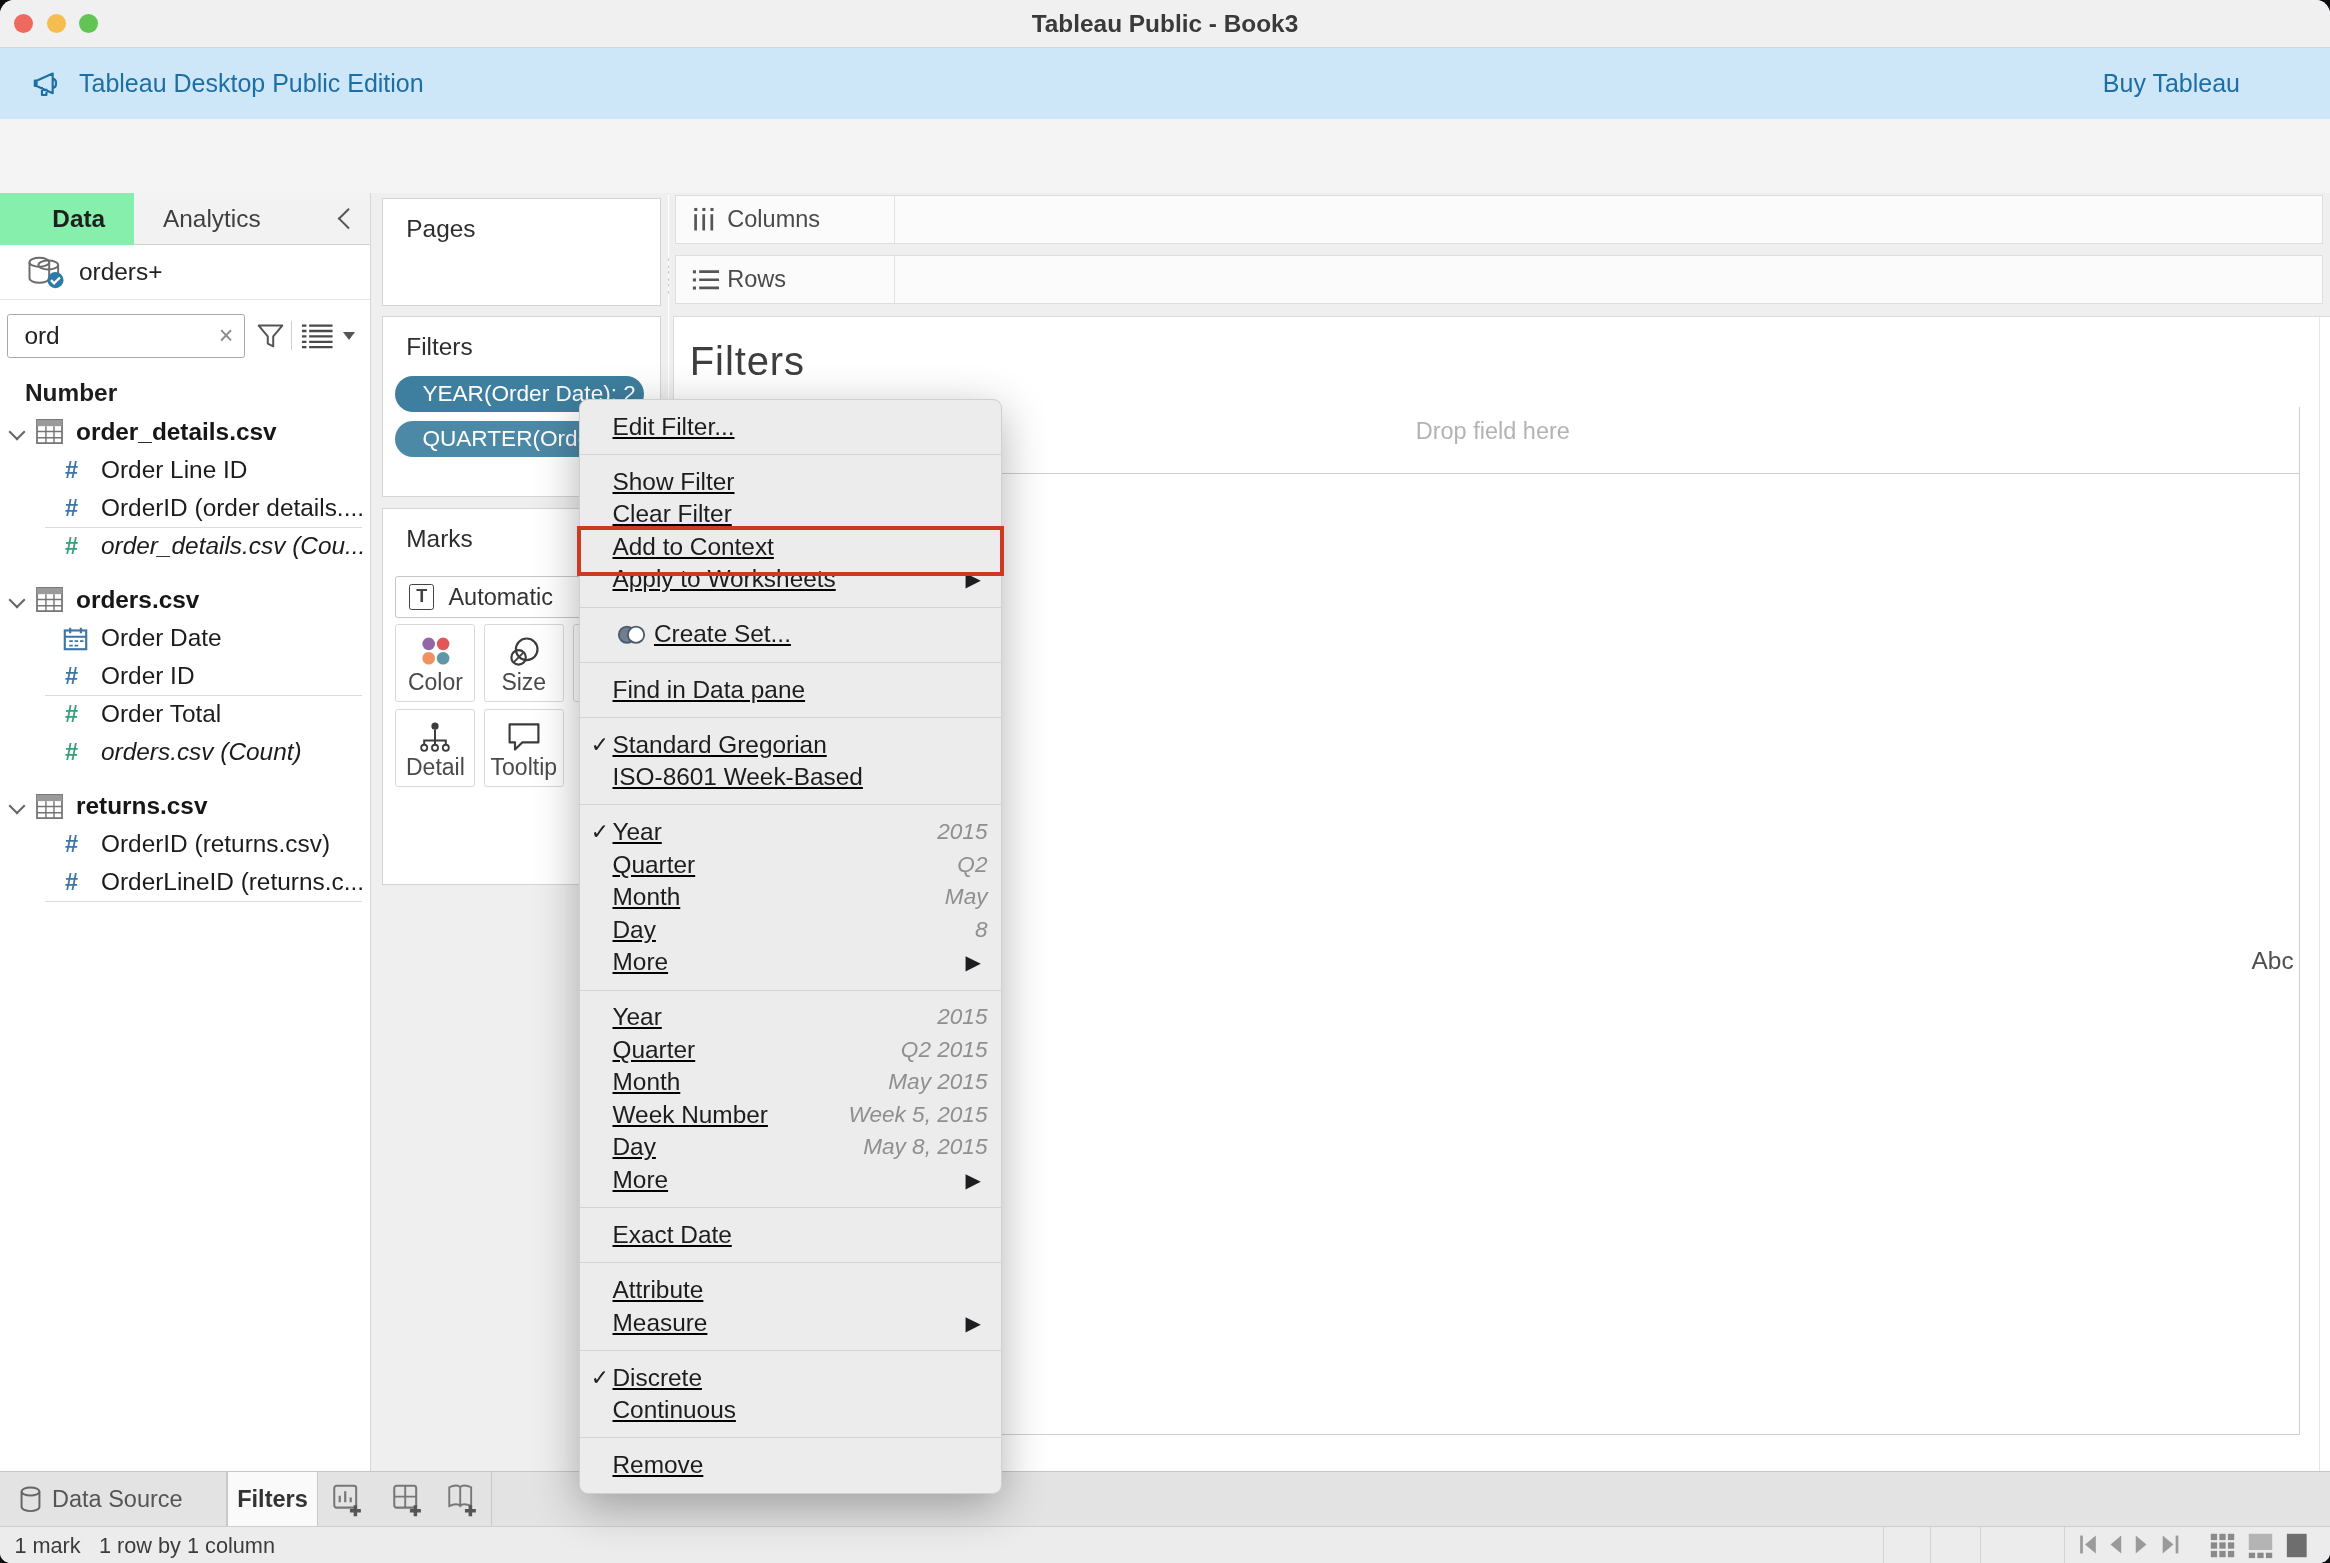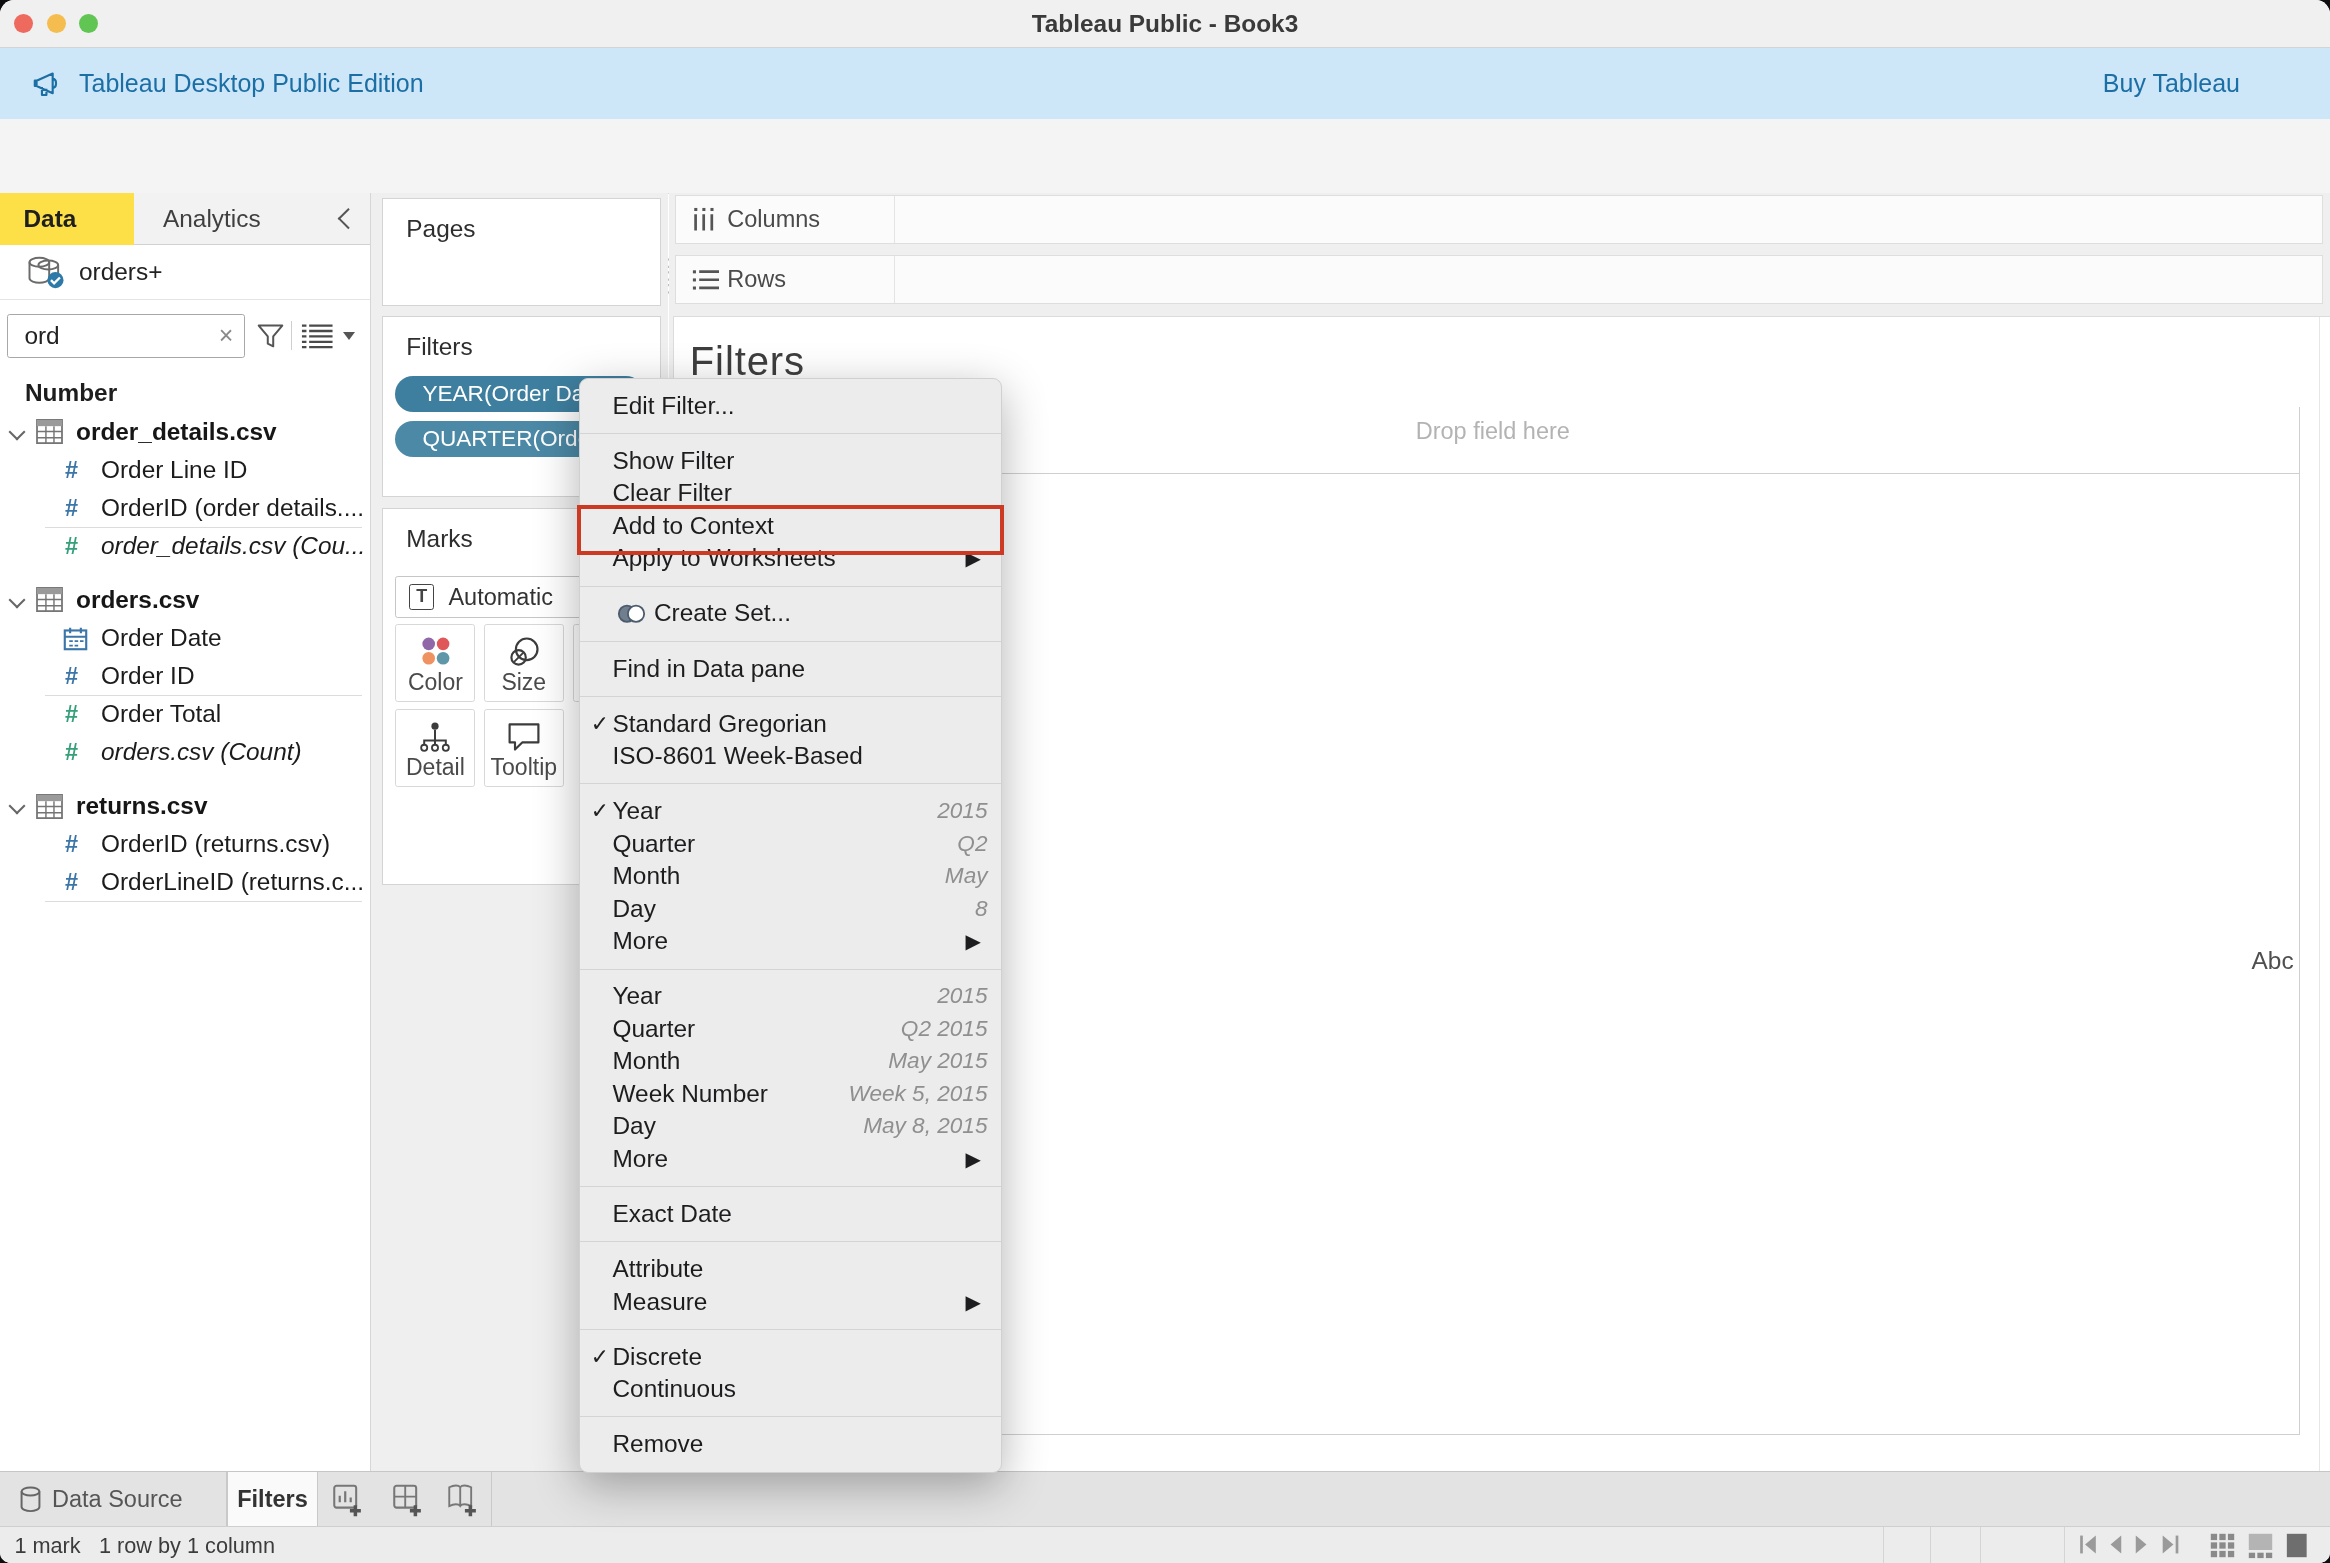--- a/index.html
+++ b/index.html
@@ -31,21 +31,21 @@
   .stdbox{position:absolute;left:1119px;top:135px;width:171px;height:43px;background:#fff;border:0.9px solid #c9c9c9;border-radius:2.7px;}
   .stdbox .lbl{position:absolute;left:16.2px;top:0;height:43px;line-height:43px;font-size:23.5px;color:#333;}
   .stdbox .div{position:absolute;right:42px;top:0;width:0.9px;height:43px;background:#e0e0e0;}
   .stdbox .car{position:absolute;right:12.6px;top:18px;width:0;height:0;border-left:7.2px solid transparent;border-right:7.2px solid transparent;border-top:9px solid #555;}
   .showme{position:absolute;right:43px;top:135px;height:43px;display:flex;align-items:center;gap:10.8px;}
   .showme .txt{font-size:24.4px;color:#2b2b2b;}
 
   
   .sidebar{position:absolute;left:0;top:193px;width:370px;height:1278px;background:#fff;border-right:0.9px solid #d6d6d6;}
   .side-tabs{position:absolute;left:0;top:0;width:370px;height:52px;}
-  .tab-data{position:absolute;left:0;top:0;width:134px;height:52px;background:#fde047;border-right:0.9px solid #d6d6d6;font-size:24.4px;font-weight:bold;color:#1f1f1f;line-height:52px;text-indent:23.5px;}
+  .tab-data{position:absolute;left:0;top:0;width:134px;height:52px;background:#86efac;border-right:0.9px solid #d6d6d6;font-size:24.4px;font-weight:bold;color:#1f1f1f;line-height:52px;text-indent:23.5px;text-align:center;}
   .tab-analytics{position:absolute;left:134px;top:0;right:0;height:51px;background:#f2f2f2;border-bottom:0.9px solid #d2d2d2;font-size:24.4px;color:#3f3f3f;line-height:52px;text-indent:29px;}
   .collapse{position:absolute;right:14.4px;top:18px;width:12.6px;height:12.6px;border-left:2.7px solid #555;border-bottom:2.7px solid #555;transform:rotate(45deg);}
   .ds-row{position:absolute;left:0;top:52px;width:370px;height:54px;border-bottom:0.9px solid #e4e4e4;}
   .ds-row .nm{position:absolute;left:79px;top:0;height:54px;line-height:54px;font-size:24.4px;color:#222;}
   .search-row{position:absolute;left:0;top:121px;width:370px;height:43px;}
   .search-box{position:absolute;left:7.2px;top:0;width:236px;height:42px;border:0.9px solid #a8a8a8;border-radius:2.7px;background:#fff;}
   .search-box .val{position:absolute;left:16.2px;top:0;height:42px;line-height:42px;font-size:24.4px;color:#222;}
   .search-box .clear{position:absolute;right:10.8px;top:0;height:42px;line-height:40px;font-size:25px;color:#8a8a8a;}
   .mini-sep{position:absolute;left:291px;top:7.2px;width:0.9px;height:29px;background:#cfcfcf;}
   .sm-caret{position:absolute;left:343px;top:18px;width:0;height:0;border-left:6.3px solid transparent;border-right:6.3px solid transparent;border-top:8.1px solid #555;}
@@ -86,21 +86,21 @@
   .sheet-title{position:absolute;left:16.2px;top:21.7px;font-size:40px;font-weight:300;color:#3e3e3e;letter-spacing:0.9px;}
   .pane-topline{position:absolute;left:11.7px;top:156px;width:1615px;height:0.9px;background:#cfcfcf;}
   .pane-leftline{position:absolute;left:11.7px;top:90px;width:0.9px;height:1027px;background:#e4e4e4;}
   .pane-rightline{position:absolute;left:1625px;top:90px;width:0.9px;height:1027px;background:#cfcfcf;}
   .pane-botline{position:absolute;left:11.7px;top:1117px;width:1615px;height:0.9px;background:#cfcfcf;}
   .outer-rightline{position:absolute;left:1645px;top:0;width:0.9px;height:1155px;background:#e6e6e6;}
   .drop-hint{position:absolute;left:11.7px;top:101px;width:1615px;text-align:center;font-size:23.5px;color:#b3b3b3;}
   .abc{position:absolute;left:1534px;top:630px;width:86px;text-align:right;font-size:24.4px;color:#4f4f4f;}
 
   
-  .cmenu{position:absolute;left:579px;top:378px;width:421px;background:#ececec;border:0.9px solid #d0d0d0;border-radius:9px;box-shadow:0 12.6px 45px rgba(0,0,0,.3);z-index:90;}
+  .cmenu{position:absolute;left:579px;top:399px;width:421px;background:#ececec;border:0.9px solid #d0d0d0;border-radius:9px;box-shadow:0 12.6px 45px rgba(0,0,0,.3);z-index:90;text-decoration:underline;}
   .csec{padding:10.8px 0;border-top:0.9px solid #d4d4d4;}
   .csec:first-child{border-top:none;}
   .mi{position:relative;height:32.5px;line-height:32.5px;font-size:24.4px;color:#1d1d1f;padding-left:32.5px;}
   .mi .mi-check{position:absolute;left:10.8px;top:0;font-family:"DejaVu Sans",sans-serif;font-size:21.7px;color:#222;}
   .mi .mi-check::before{content:"\2713";}
   .mi .mi-value{position:absolute;right:13.5px;top:0;font-size:22.6px;font-style:italic;color:#8f8f8f;}
   .mi .mi-arrow{position:absolute;right:20px;top:0;font-family:"DejaVu Sans",sans-serif;font-size:20px;color:#1d1d1f;}
   .mi .mi-arrow::before{content:"\25B6";}
   .mi.iconitem{padding-left:74px;}
   .mi .setic{position:absolute;left:36px;top:4.5px;}

